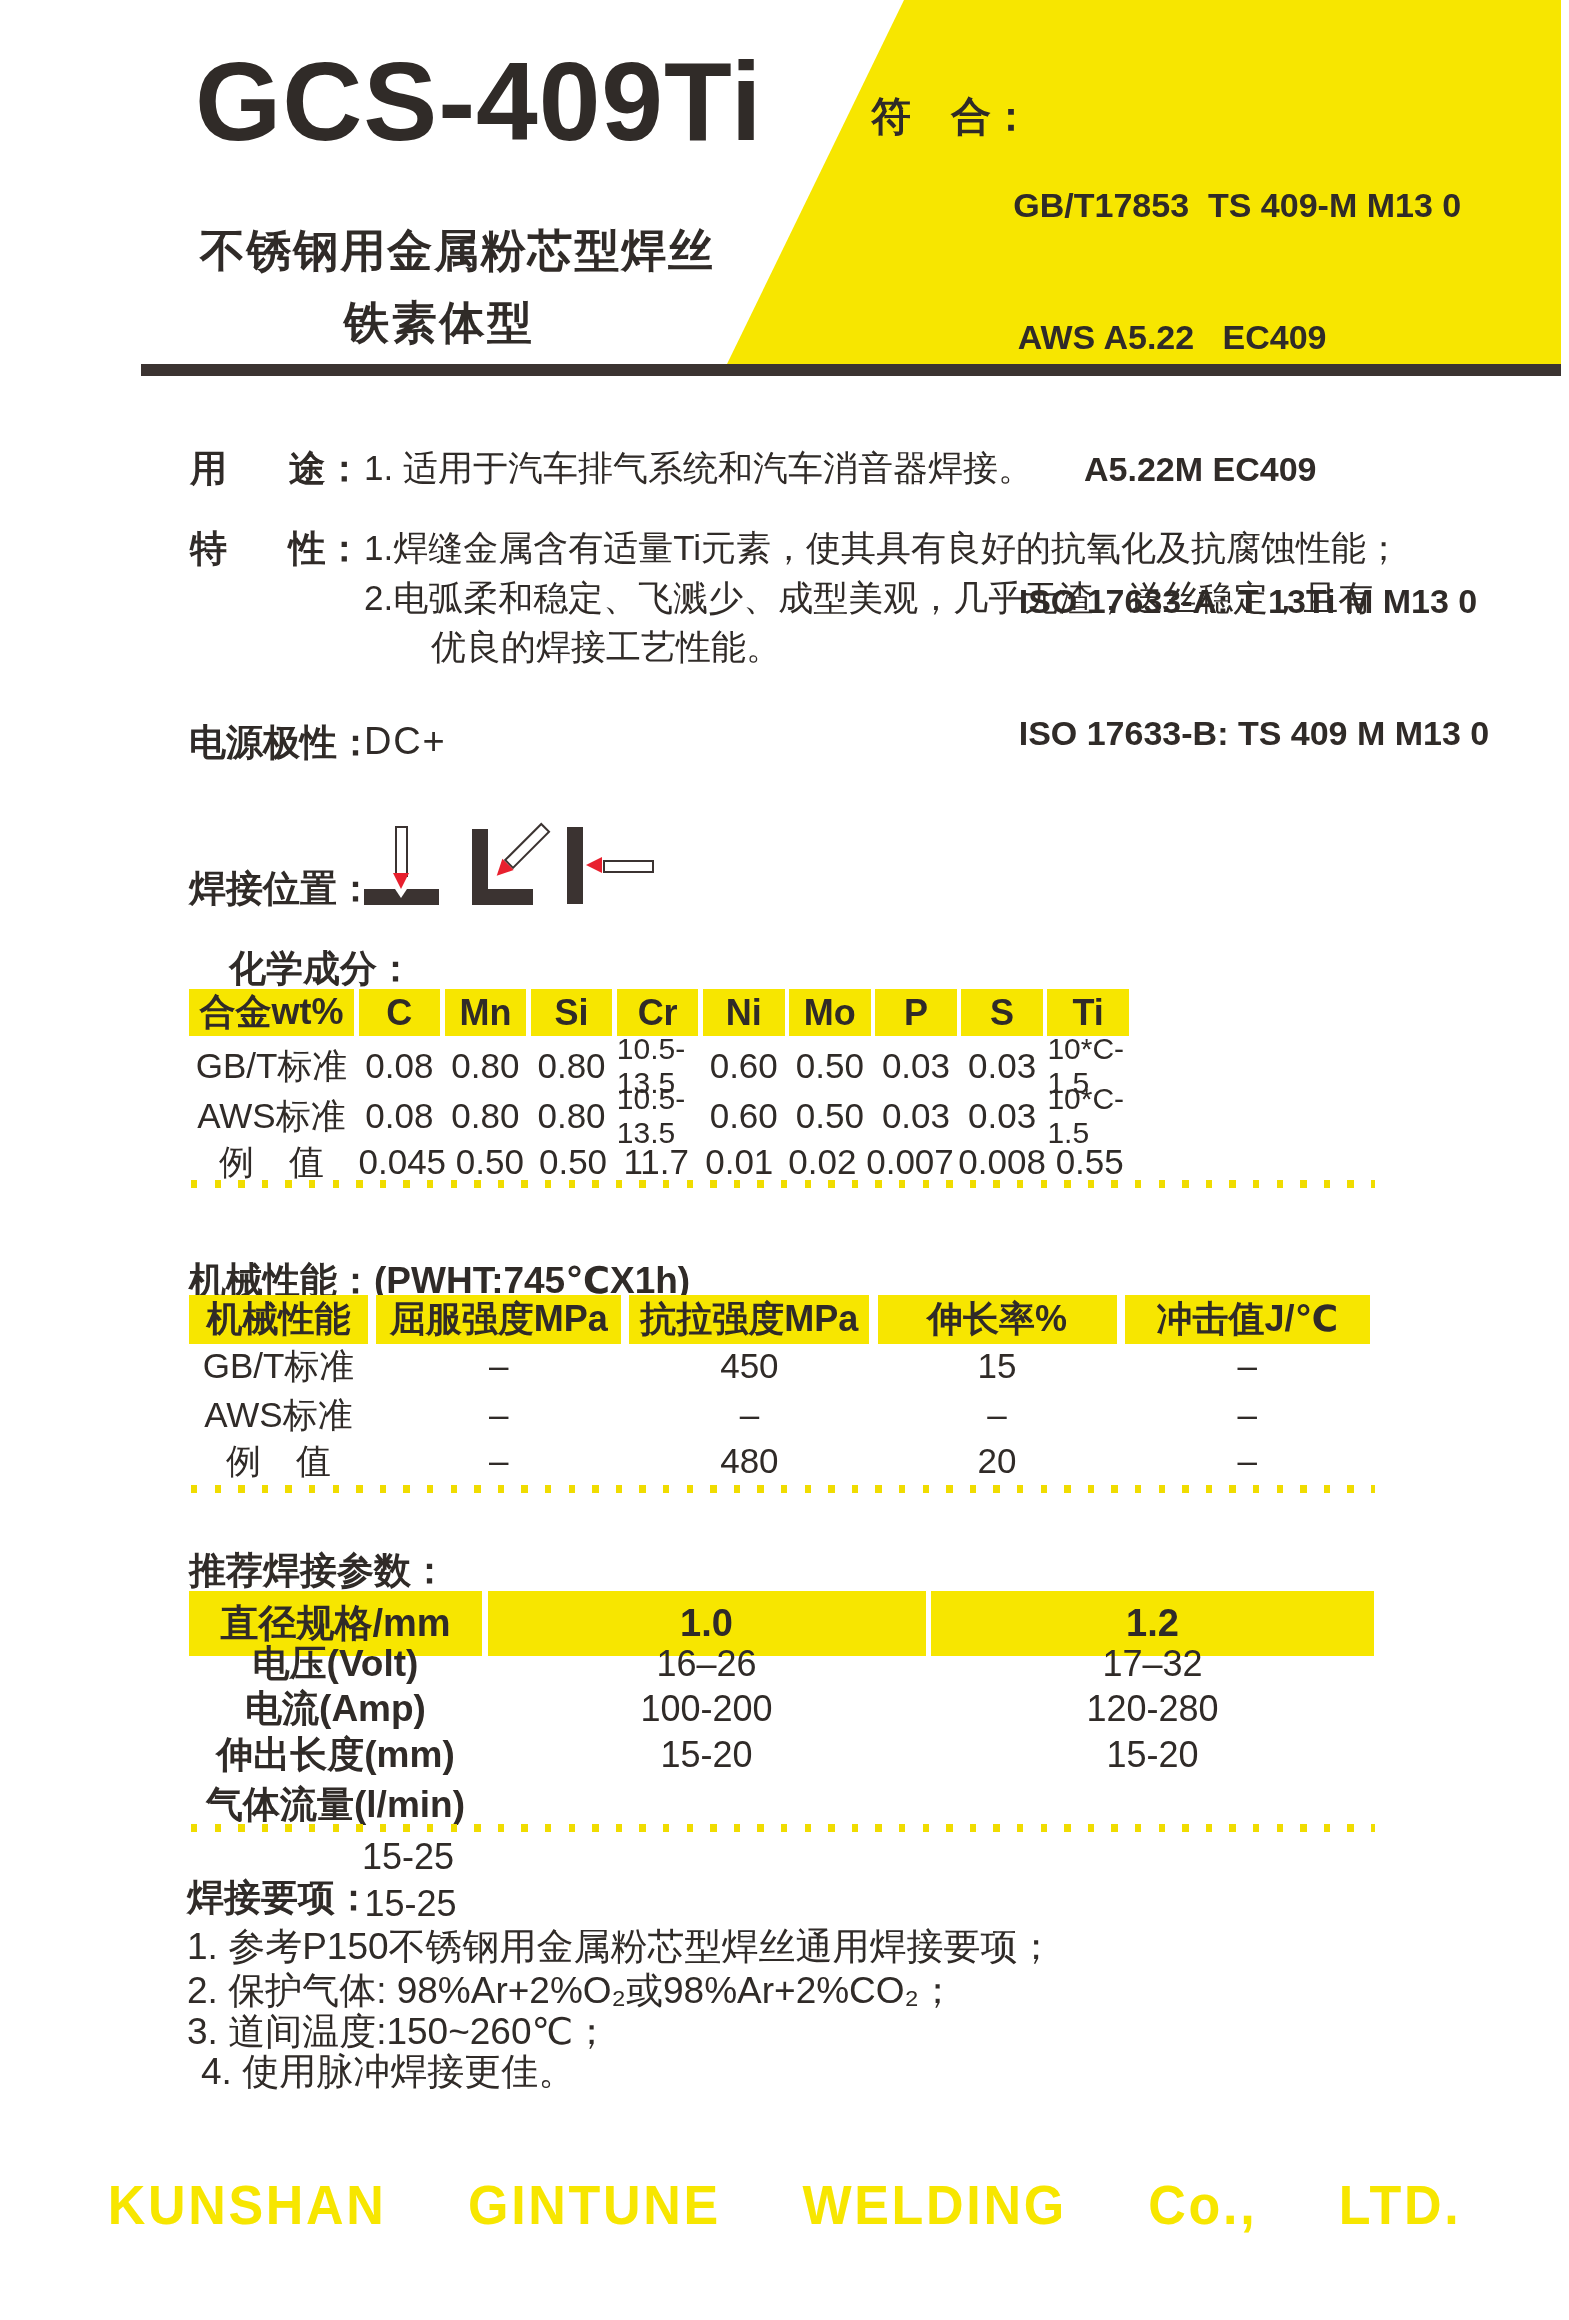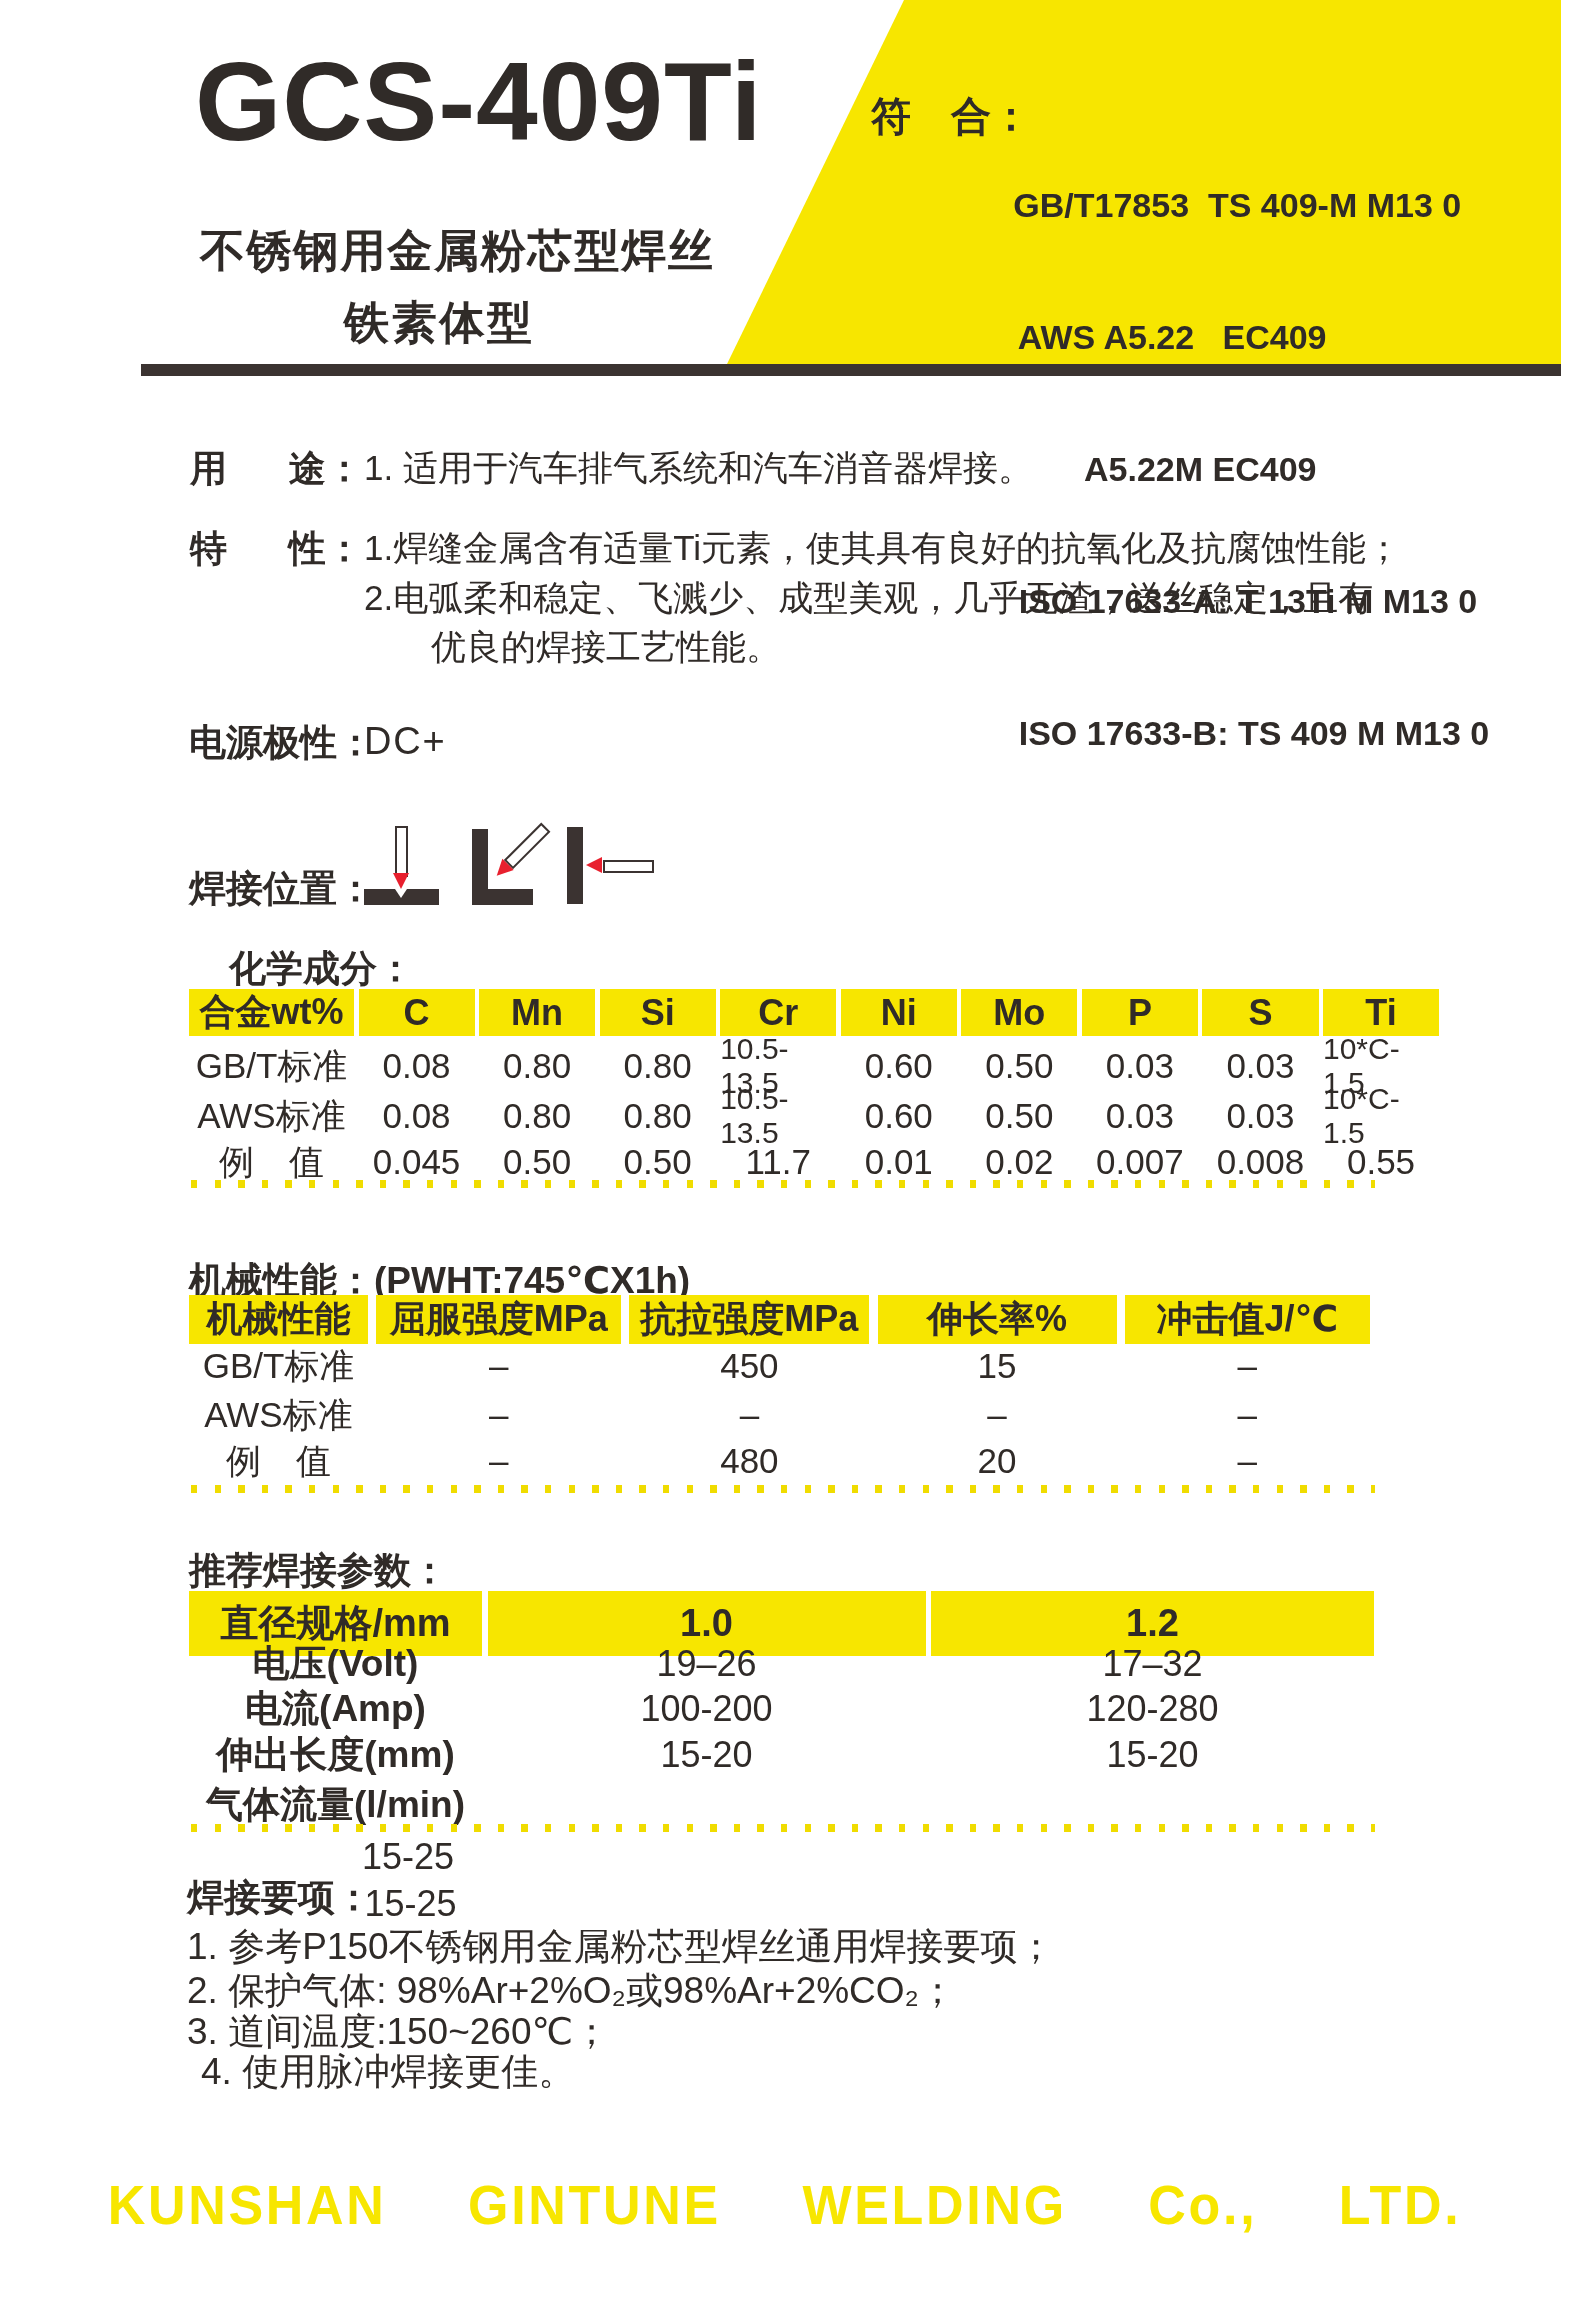--- a/index.html
+++ b/index.html
@@ -47,21 +47,21 @@
   .tip-left{width:0;height:0;border-top:8.2px solid transparent;border-bottom:8.2px solid transparent;border-right:16.4px solid #E8202E;}
   .notch{width:0;height:0;border-left:6.4px solid transparent;border-right:6.4px solid transparent;border-top:9px solid #ffffff;}
   .electrode-diag{left:515px;top:817px;width:12.7px;height:69px;transform:rotate(45deg);}
   .electrode-diag .rod{position:absolute;left:0;top:0;width:12.7px;height:53px;}
   .electrode-diag .tip-down{position:absolute;left:-1.8px;top:53px;}
 
   
   .t-row{position:absolute;display:flex;}
   .cell{display:flex;align-items:center;justify-content:center;box-sizing:border-box;}
   .hdr .cell{background:#F7E600;font-weight:bold;}
-  .chem-t{left:189px;width:1250px;}
+  .chem-t{left:189px;width:940px;}
   .chem-t{gap:4.5px;}
   .chem-hdr{top:989px;height:47px;font-size:36px;}
   .chem-r0{top:1046px;}
   .chem-r1{top:1096px;}
   .chem-r2{top:1142px;}
   .chem-row{height:40px;font-size:35px;}
   .chem-t .cell:first-child{width:165px;flex:none;}
   .chem-t .cell{flex:1;}
   .cell.small{font-size:30px;}
   .dotted{height:8.2px;left:191px;width:1184px;
@@ -248,21 +248,21 @@
   <div class="abs dotted dot-mech"></div>
 
   <div class="abs sec-label param-label">推荐焊接参数：</div>
   <div class="t-row hdr param-t param-hdr">
     <div class="cell c0">直径规格/mm</div>
     <div class="cell c1">1.0</div>
     <div class="cell c2">1.2</div>
   </div>
   <div class="t-row param-t param-row param-r0">
     <div class="cell c0">电压(Volt)</div>
-    <div class="cell c1">19–26</div>
+    <div class="cell c1">16–26</div>
     <div class="cell c2">17–32</div>
   </div>
   <div class="t-row param-t param-row param-r1">
     <div class="cell c0">电流(Amp)</div>
     <div class="cell c1">100-200</div>
     <div class="cell c2">120-280</div>
   </div>
   <div class="t-row param-t param-row param-r2">
     <div class="cell c0">伸出长度(mm)</div>
     <div class="cell c1">15-20</div>

